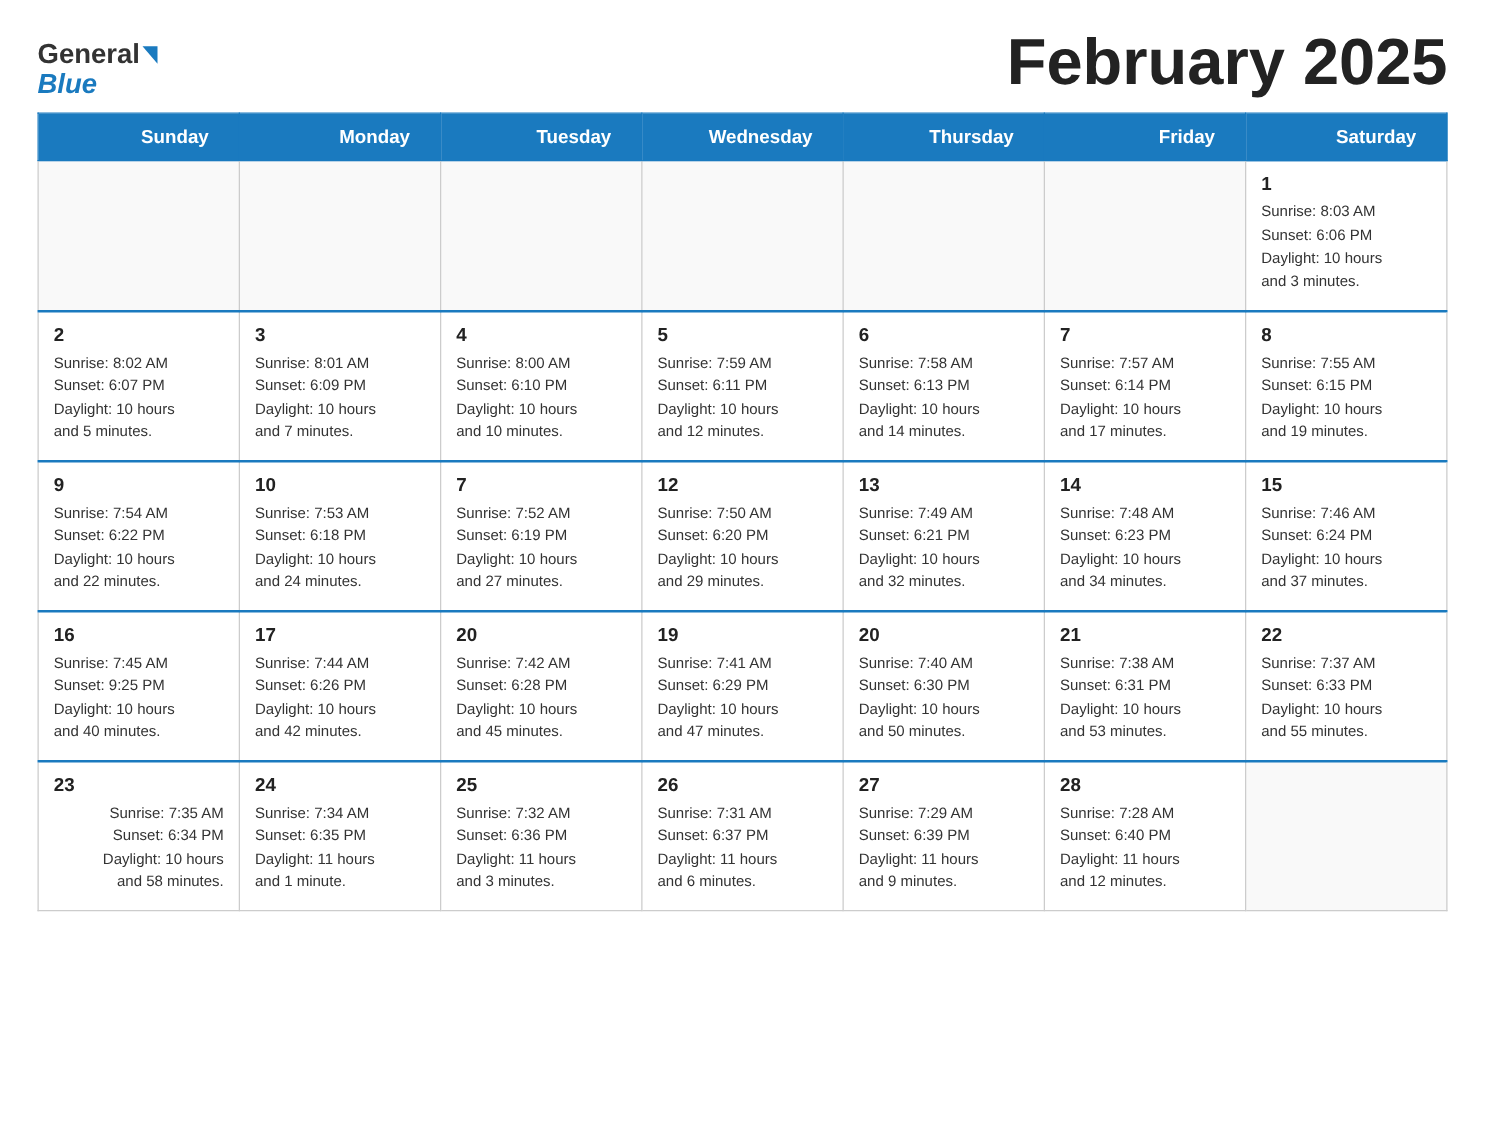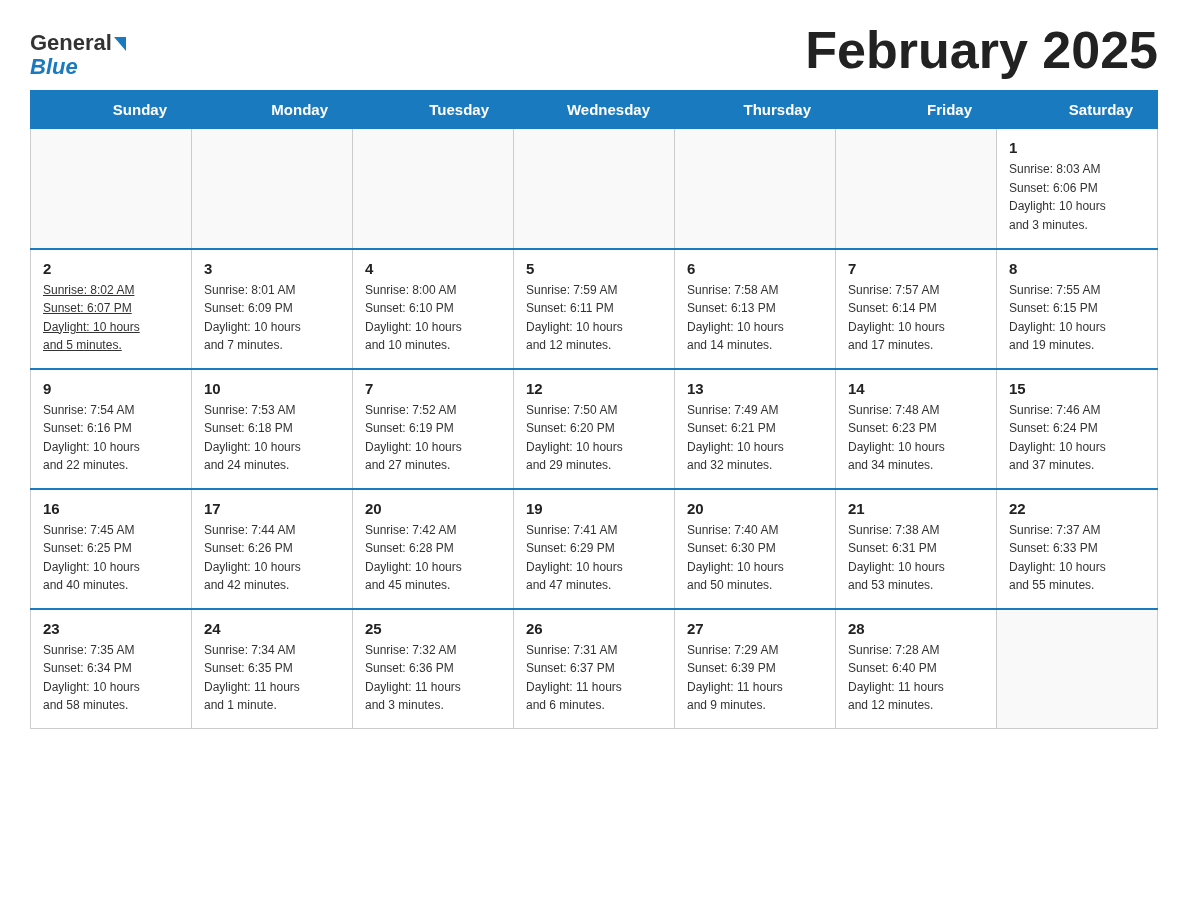--- a/index.html
+++ b/index.html
@@ -150,21 +150,21 @@
           <div class="day-number">1</div>
           <div class="day-info" style="white-space: pre-line;">Sunrise: 8:03 AM
 Sunset: 6:06 PM
 Daylight: 10 hours
 and 3 minutes.</div>
         </td>
       </tr>
       <tr>
         <td>
           <div class="day-number">2</div>
-          <div class="day-info" style="white-space: pre-line; text-decoration: underline;">Sunrise: 8:02 AM
+          <div class="day-info" style="white-space: pre-line;">Sunrise: 8:02 AM
 Sunset: 6:07 PM
 Daylight: 10 hours
 and 5 minutes.</div>
         </td>
         <td>
           <div class="day-number">3</div>
           <div class="day-info" style="white-space: pre-line;">Sunrise: 8:01 AM
 Sunset: 6:09 PM
 Daylight: 10 hours
 and 7 minutes.</div>
@@ -202,21 +202,21 @@
           <div class="day-info" style="white-space: pre-line;">Sunrise: 7:55 AM
 Sunset: 6:15 PM
 Daylight: 10 hours
 and 19 minutes.</div>
         </td>
       </tr>
       <tr>
         <td>
           <div class="day-number">9</div>
           <div class="day-info" style="white-space: pre-line;">Sunrise: 7:54 AM
-Sunset: 6:16 PM
+Sunset: 6:22 PM
 Daylight: 10 hours
 and 22 minutes.</div>
         </td>
         <td>
           <div class="day-number">10</div>
           <div class="day-info" style="white-space: pre-line;">Sunrise: 7:53 AM
 Sunset: 6:18 PM
 Daylight: 10 hours
 and 24 minutes.</div>
         </td>
@@ -253,21 +253,21 @@
           <div class="day-info" style="white-space: pre-line;">Sunrise: 7:46 AM
 Sunset: 6:24 PM
 Daylight: 10 hours
 and 37 minutes.</div>
         </td>
       </tr>
       <tr>
         <td>
           <div class="day-number">16</div>
           <div class="day-info" style="white-space: pre-line;">Sunrise: 7:45 AM
-Sunset: 6:25 PM
+Sunset: 9:25 PM
 Daylight: 10 hours
 and 40 minutes.</div>
         </td>
         <td>
           <div class="day-number">17</div>
           <div class="day-info" style="white-space: pre-line;">Sunrise: 7:44 AM
 Sunset: 6:26 PM
 Daylight: 10 hours
 and 42 minutes.</div>
         </td>
@@ -303,21 +303,21 @@
           <div class="day-number">22</div>
           <div class="day-info" style="white-space: pre-line;">Sunrise: 7:37 AM
 Sunset: 6:33 PM
 Daylight: 10 hours
 and 55 minutes.</div>
         </td>
       </tr>
       <tr class="last-row">
         <td>
           <div class="day-number">23</div>
-          <div class="day-info" style="white-space: pre-line;">Sunrise: 7:35 AM
+          <div class="day-info" style="white-space: pre-line; text-align: right;">Sunrise: 7:35 AM
 Sunset: 6:34 PM
 Daylight: 10 hours
 and 58 minutes.</div>
         </td>
         <td>
           <div class="day-number">24</div>
           <div class="day-info" style="white-space: pre-line;">Sunrise: 7:34 AM
 Sunset: 6:35 PM
 Daylight: 11 hours
 and 1 minute.</div>

